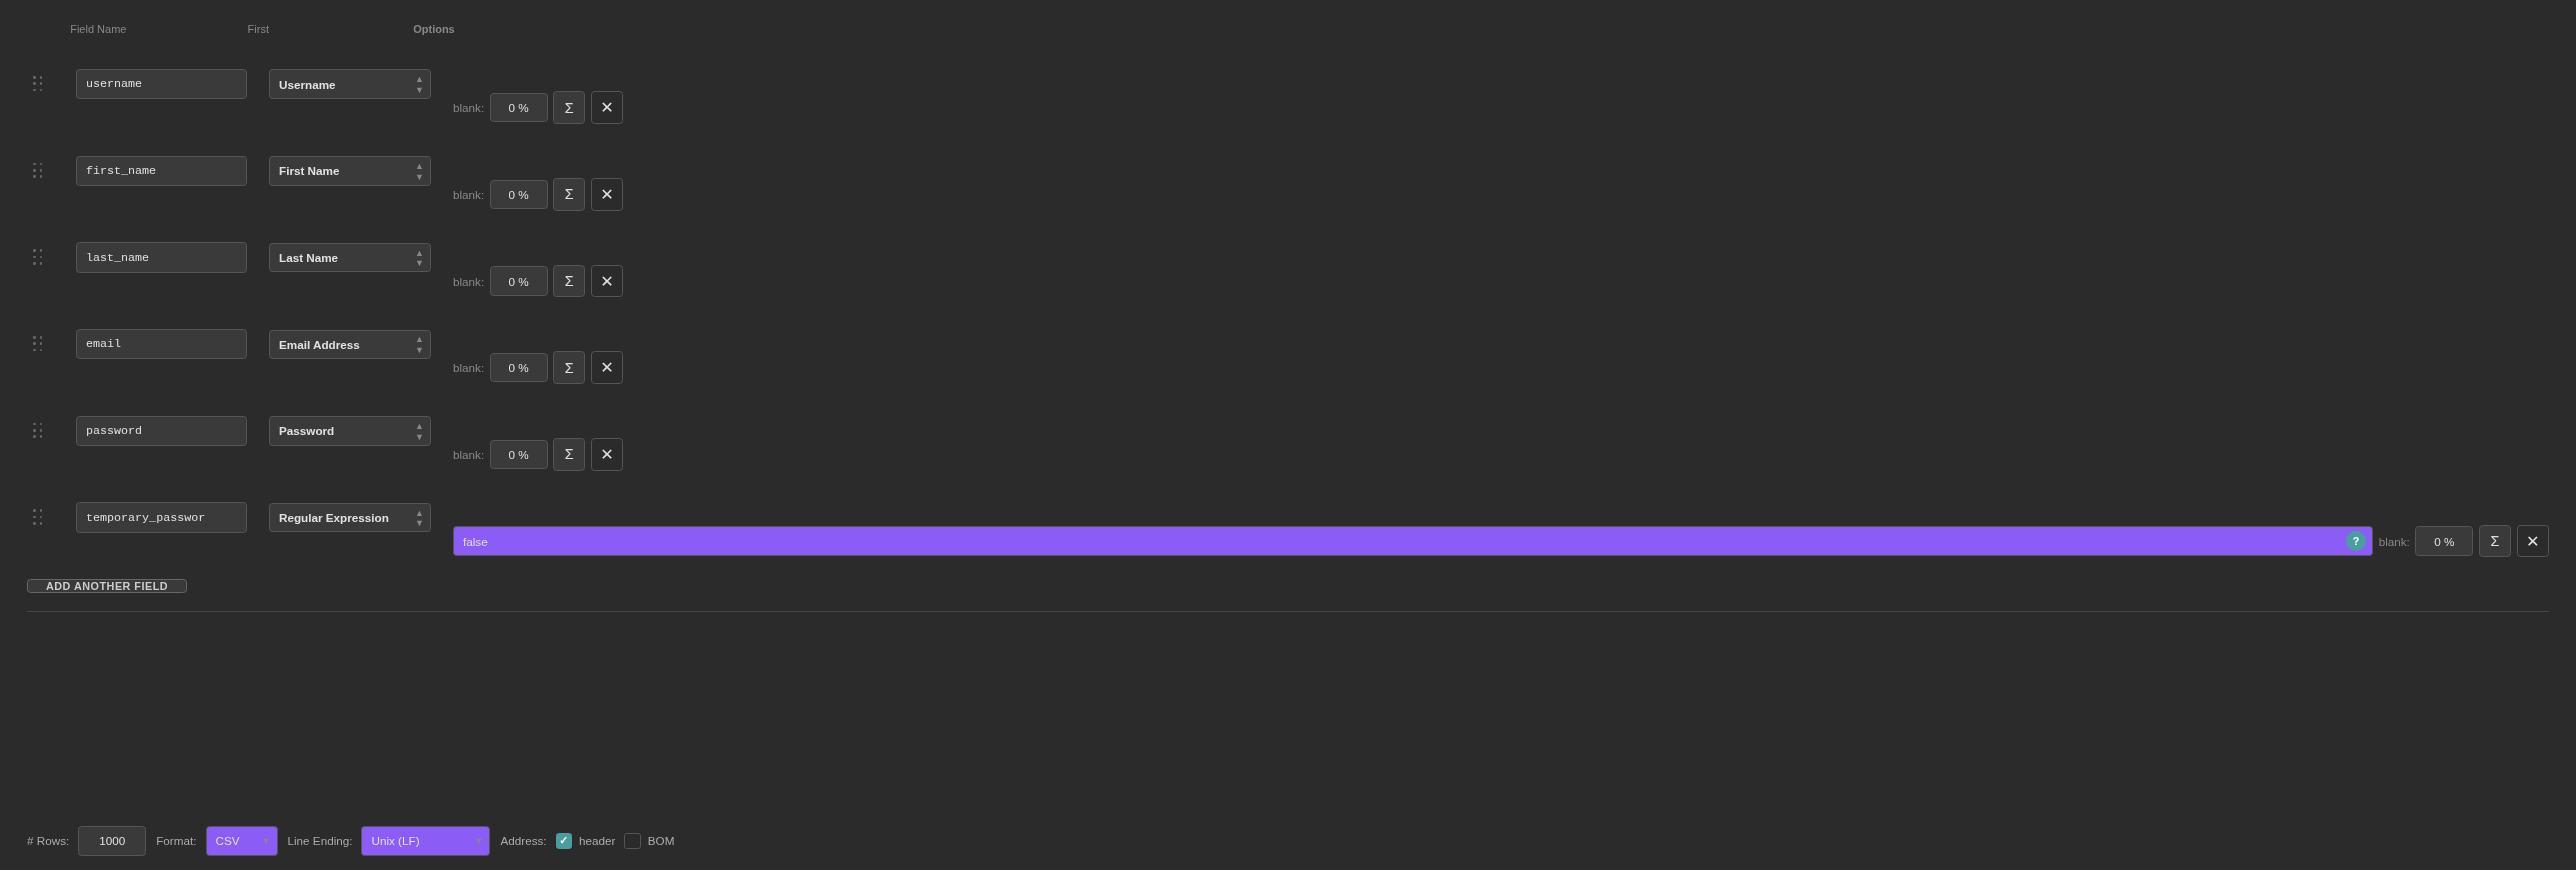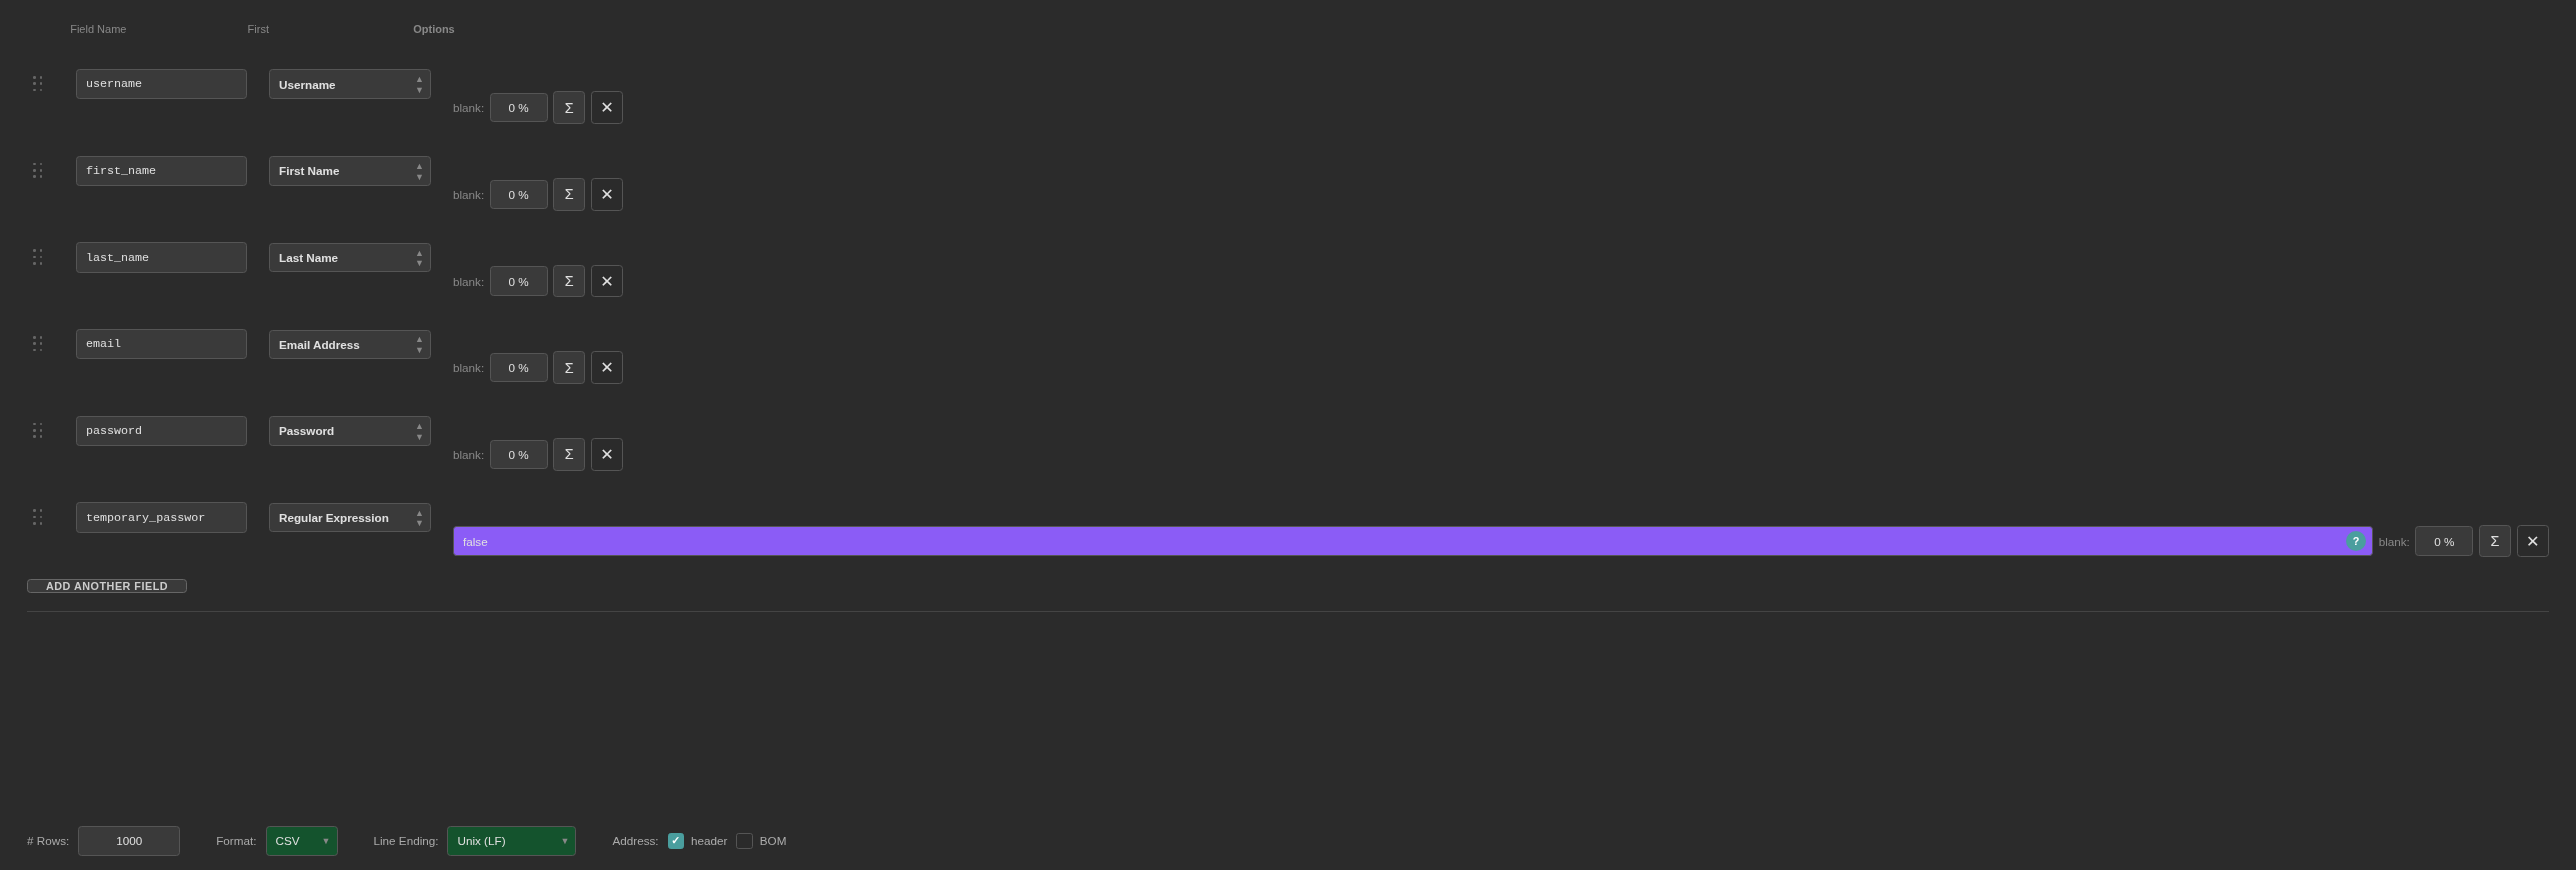--- a/index.html
+++ b/index.html
@@ -227,21 +227,21 @@
 
     .divider {
       border: none;
       border-top: 0.9px solid #444;
       margin: 18px 0;
     }
 
     .footer-bar {
       display: flex;
       align-items: center;
-      gap: 36px;
+      gap: 10px;
       padding: 14.4px 27px;
       flex-wrap: wrap;
     }
 
     .footer-item {
       display: flex;
       align-items: center;
       gap: 9px;
     }
 
@@ -250,31 +250,31 @@
       font-size: 11.7px;
     }
 
     .footer-input {
       background: #3a3a3a;
       border: 0.9px solid #555;
       color: #e0e0e0;
       padding: 7.2px 9px;
       border-radius: 3.6px;
       font-size: 11.7px;
-      width: 102px;
+      width: 68px;
       text-align: center;
       outline: none;
     }
 
     .footer-select-wrapper {
       position: relative;
     }
 
     .footer-select {
-      background: #14532d;
+      background: #8b5cf6;
       border: 0.9px solid #555;
       color: #e0e0e0;
       padding: 7.2px 27px 7.2px 9px;
       border-radius: 3.6px;
       font-size: 11.7px;
       outline: none;
       appearance: none;
       cursor: pointer;
       min-width: 72px;
     }

